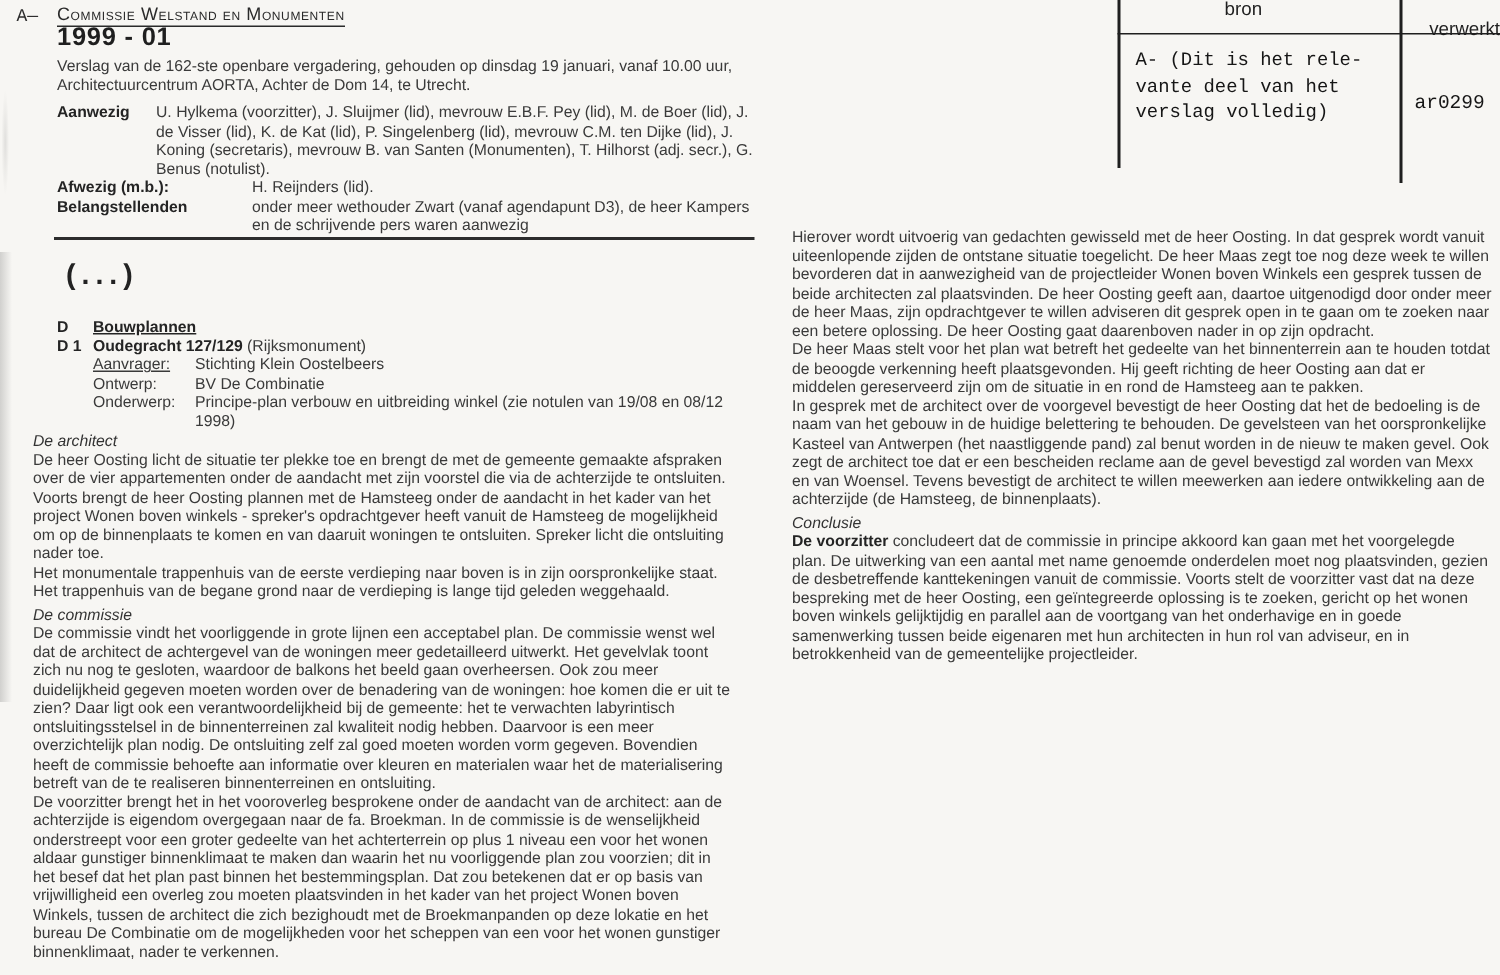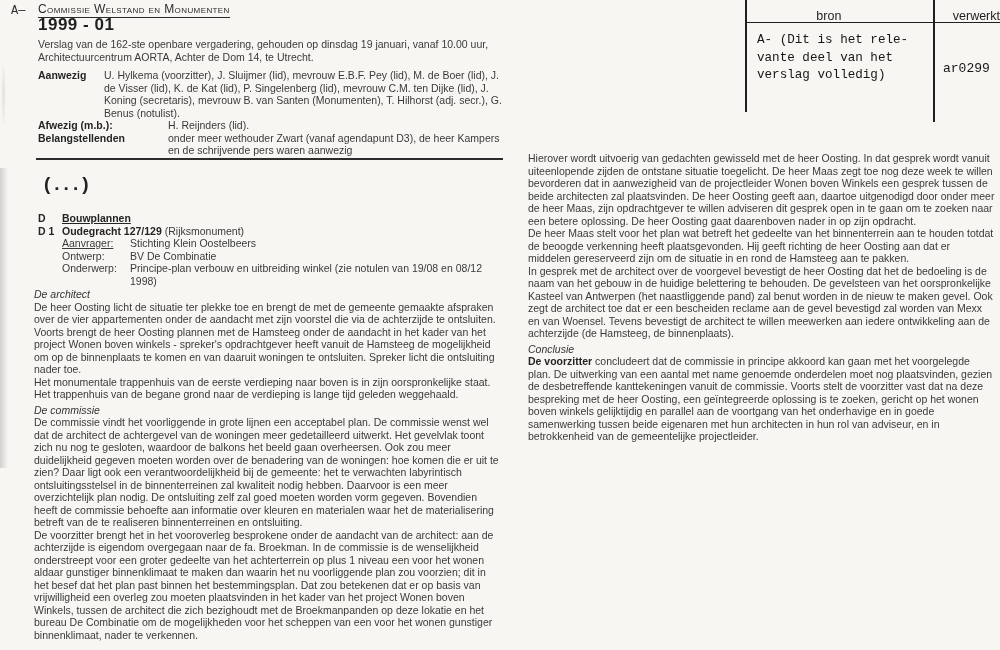--- a/index.html
+++ b/index.html
@@ -40,29 +40,29 @@
 
   
   #agenda{left:38px;top:212px;width:466px;}
   .ag-row{display:flex;}
   .ag-code{width:24px;font-weight:bold;color:#242424;flex:none;}
   .u{text-decoration:underline;}
   .meta-row{display:flex;padding-left:24px;}
   .meta-lbl{width:68px;flex:none;}
   .meta-val{flex:1;}
 
-  #left-body{left:34px;top:285px;width:466px;}
+  #left-body{left:22px;top:285px;width:466px;}
   #right-body{left:528px;top:152px;width:467px;}
 
   
   #stamp-table{left:745px;top:0;width:255px;color:#1f1f1f;}
   .vline{position:absolute;background:#1f1f1f;width:1.6px;}
   #stamp-left-border{left:0;top:0;height:112px;}
   #stamp-divider{left:188px;top:0;height:122px;}
-  #stamp-head{display:flex;border-bottom:1.8px solid #1f1f1f;height:22px;align-items:flex-end;font-size:12.5px;gap:32px;}
+  #stamp-head{display:flex;border-bottom:1.8px solid #1f1f1f;height:22px;align-items:flex-start;font-size:12.5px;gap:32px;}
   #stamp-head .c1{width:188px;text-align:center;}
   #stamp-head .c2{padding-left:8px;margin-top:13px;}
   #stamp-body{display:flex;}
   #stamp-note{
     width:176px;padding:9px 0 0 12px;flex:none;
     font-family:"Liberation Mono",monospace;font-size:12.6px;line-height:17.5px;
     white-space:pre-line;color:#161616;
   }
   #stamp-code{padding:40px 0 0 10px;font-family:"Liberation Mono",monospace;font-size:13px;color:#161616;}
 

